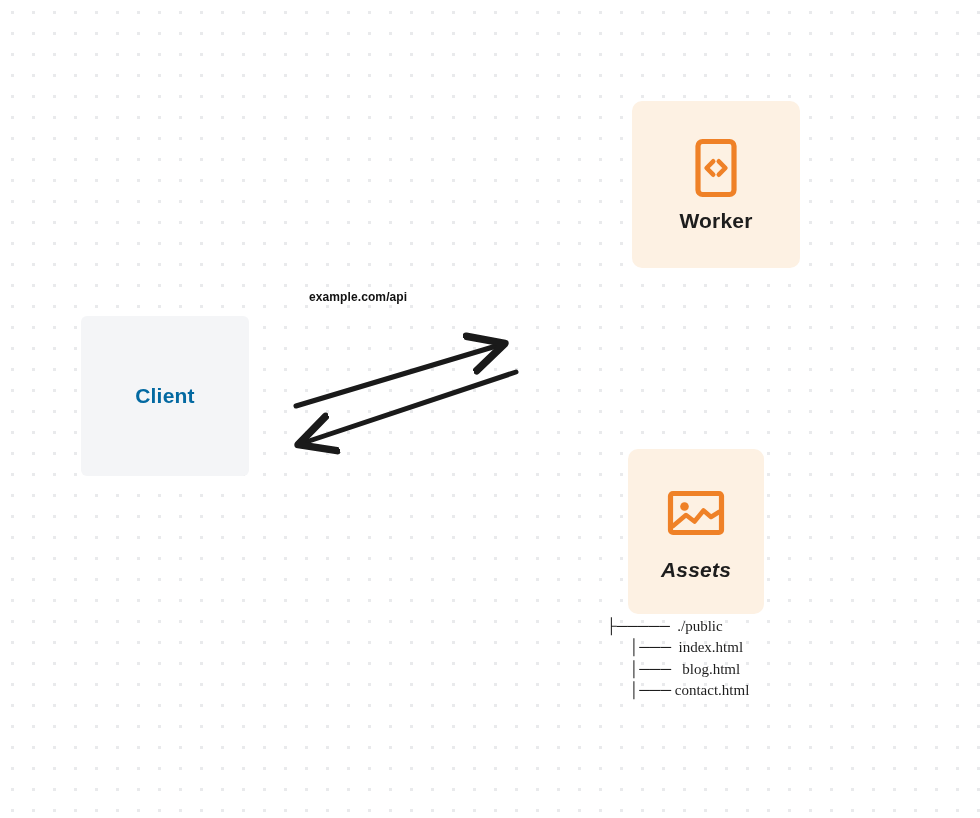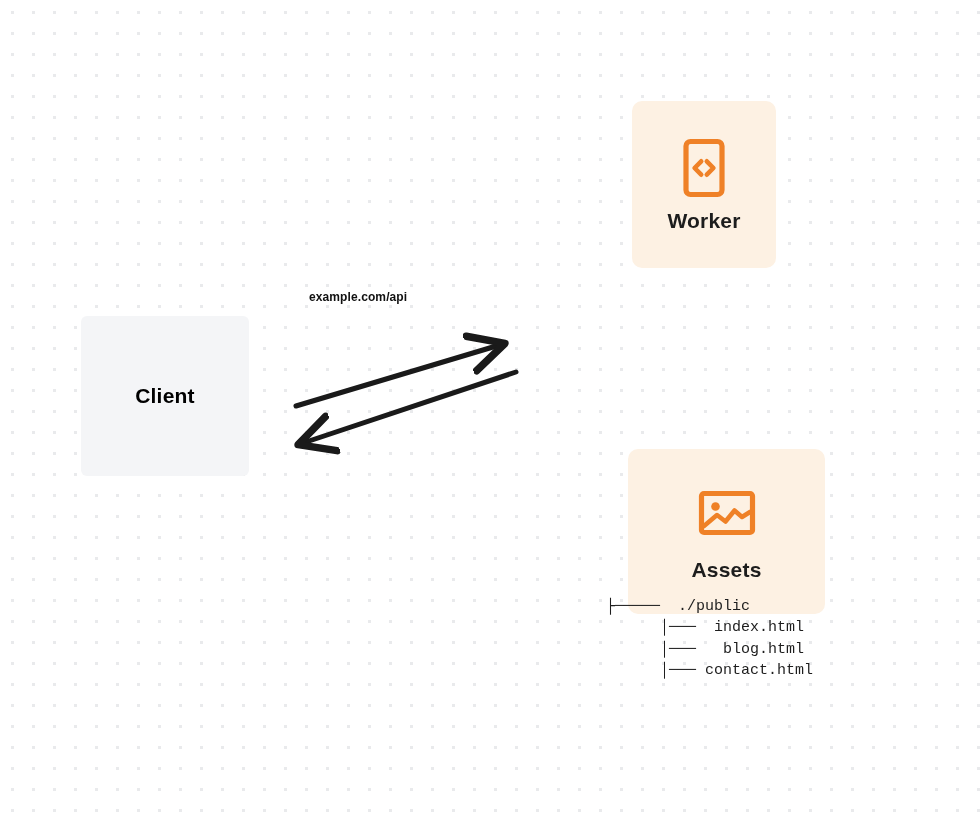--- a/index.html
+++ b/index.html
@@ -33,21 +33,21 @@
     height: 160px;
     background: #f4f5f7;
     border-radius: 6px;
     display: flex;
     align-items: center;
     justify-content: center;
   }
   .client-label {
     font-size: 21px;
     font-weight: bold;
-    color: #000000;
+    color: #0369a1;
     letter-spacing: 0.2px;
   }
 
   
   .project-group {
     position: absolute;
     left: 559px;
     top: 32px;
     width: 308px;
     height: 727px;
@@ -76,49 +76,50 @@
     background: #fdf1e3;
     border-radius: 10px;
     display: flex;
     flex-direction: column;
     align-items: center;
     justify-content: center;
   }
   .node-worker {
     left: 632px;
     top: 101px;
-    width: 144px;
+    width: 168px;
     height: 167px;
   }
   .node-assets {
     left: 628px;
     top: 449px;
-    width: 197px;
+    width: 136px;
     height: 165px;
+    font-style: italic;
   }
   .node-icon {
     width: 62px;
     height: 62px;
     display: block;
     margin-bottom: 10px;
   }
   .node-assets .node-icon { margin-bottom: 14px; }
   .node-label {
     font-size: 21px;
     font-weight: bold;
     color: #1d1d1d;
     letter-spacing: 0.2px;
   }
 
   
   .file-tree {
     position: absolute;
     left: 606px;
-    top: 596px;
-    font-family: Liberation Mono, monospace;
+    top: 616px;
+    font-family: Liberation Serif, serif;
     font-size: 15px;
     line-height: 1.43;
     color: #1d1d1d;
     white-space: pre;
     font-weight: 500;
   }
 
   
   .arrows-svg {
     position: absolute;

